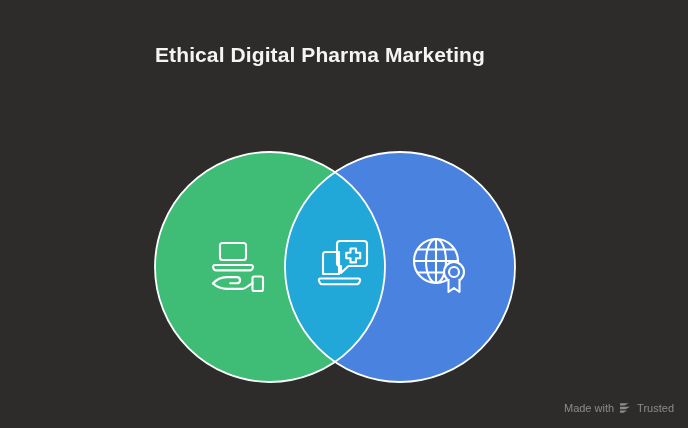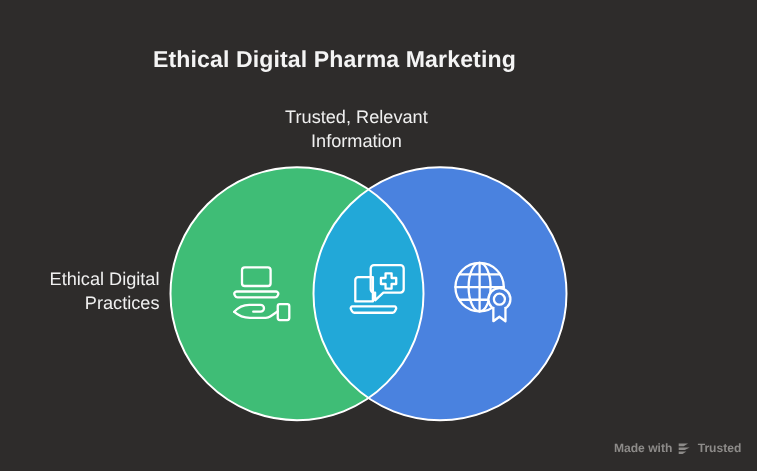--- a/index.html
+++ b/index.html
@@ -20,21 +20,21 @@
   .canvas {
     position: absolute;
     inset: 0;
     width: 688px;
     height: 428px;
   }
 
   
   .title {
     position: absolute;
-    left: 0;
+    left: 16px;
     top: 43px;
     width: 608px;
     text-align: center;
     font-size: 21px;
     font-weight: bold;
     color: #f4f4f4;
     letter-spacing: 0.1px;
   }
 
   
@@ -89,21 +89,20 @@
   
   .watermark {
     position: absolute;
     right: 14px;
     bottom: 14px;
     display: flex;
     align-items: center;
     gap: 5px;
     color: #8d8b89;
     font-size: 11px;
-    font-weight: bold;
   }
   .watermark-logo {
     display: block;
   }
 </style>
 </head>
 <body>
 
 <div class="canvas">
 
@@ -167,25 +166,21 @@
         <line x1="23" y1="1" x2="23" y2="45"></line>
 
         <circle cx="41" cy="34" r="10" fill="#4a82df"></circle>
         <circle cx="41" cy="34" r="5"></circle>
 
         <path d="M35.5 42 v12 l5.5 -4 l5.5 4 v-12" fill="#4a82df"></path>
       </g>
     </svg>
   </div>
 
-  <div class="label label-top">Trusted, Relevant
-Information</div>
 
-  <div class="label label-left">Ethical Digital
-Practices</div>
 
 
   <div class="watermark">
     <span>Made with</span>
     <svg class="watermark-logo" width="13" height="12" viewBox="0 0 13 12">
       <path d="M1 1.2 L9.5 1.2 L5.5 3.6 L1 3.6 Z" fill="#8d8b89"></path>
       <path d="M1 4.8 L11 4.8 L6.5 7.2 L1 7.2 Z" fill="#8d8b89"></path>
       <path d="M1 8.4 L8 8.4 L4.5 10.8 L1 10.8 Z" fill="#8d8b89"></path>
     </svg>
     <span>Trusted</span>

